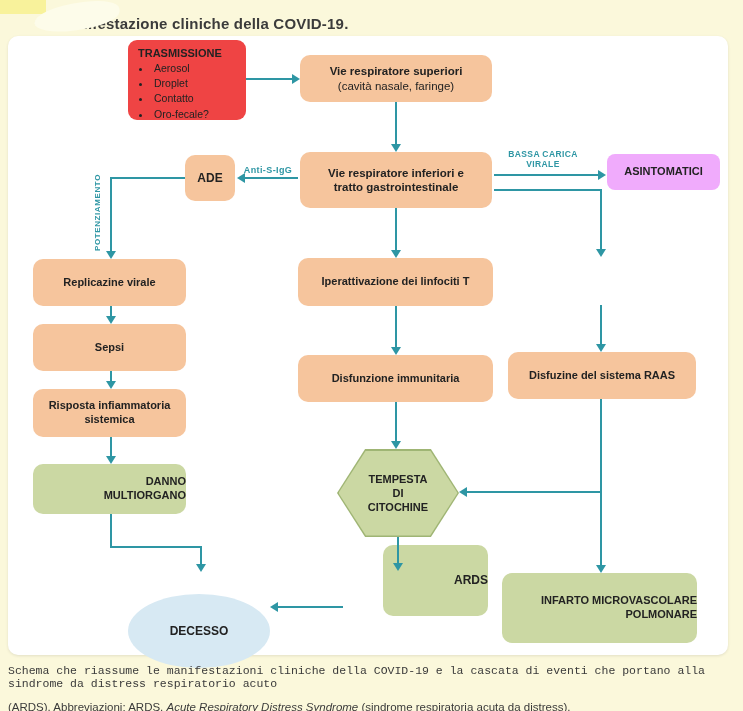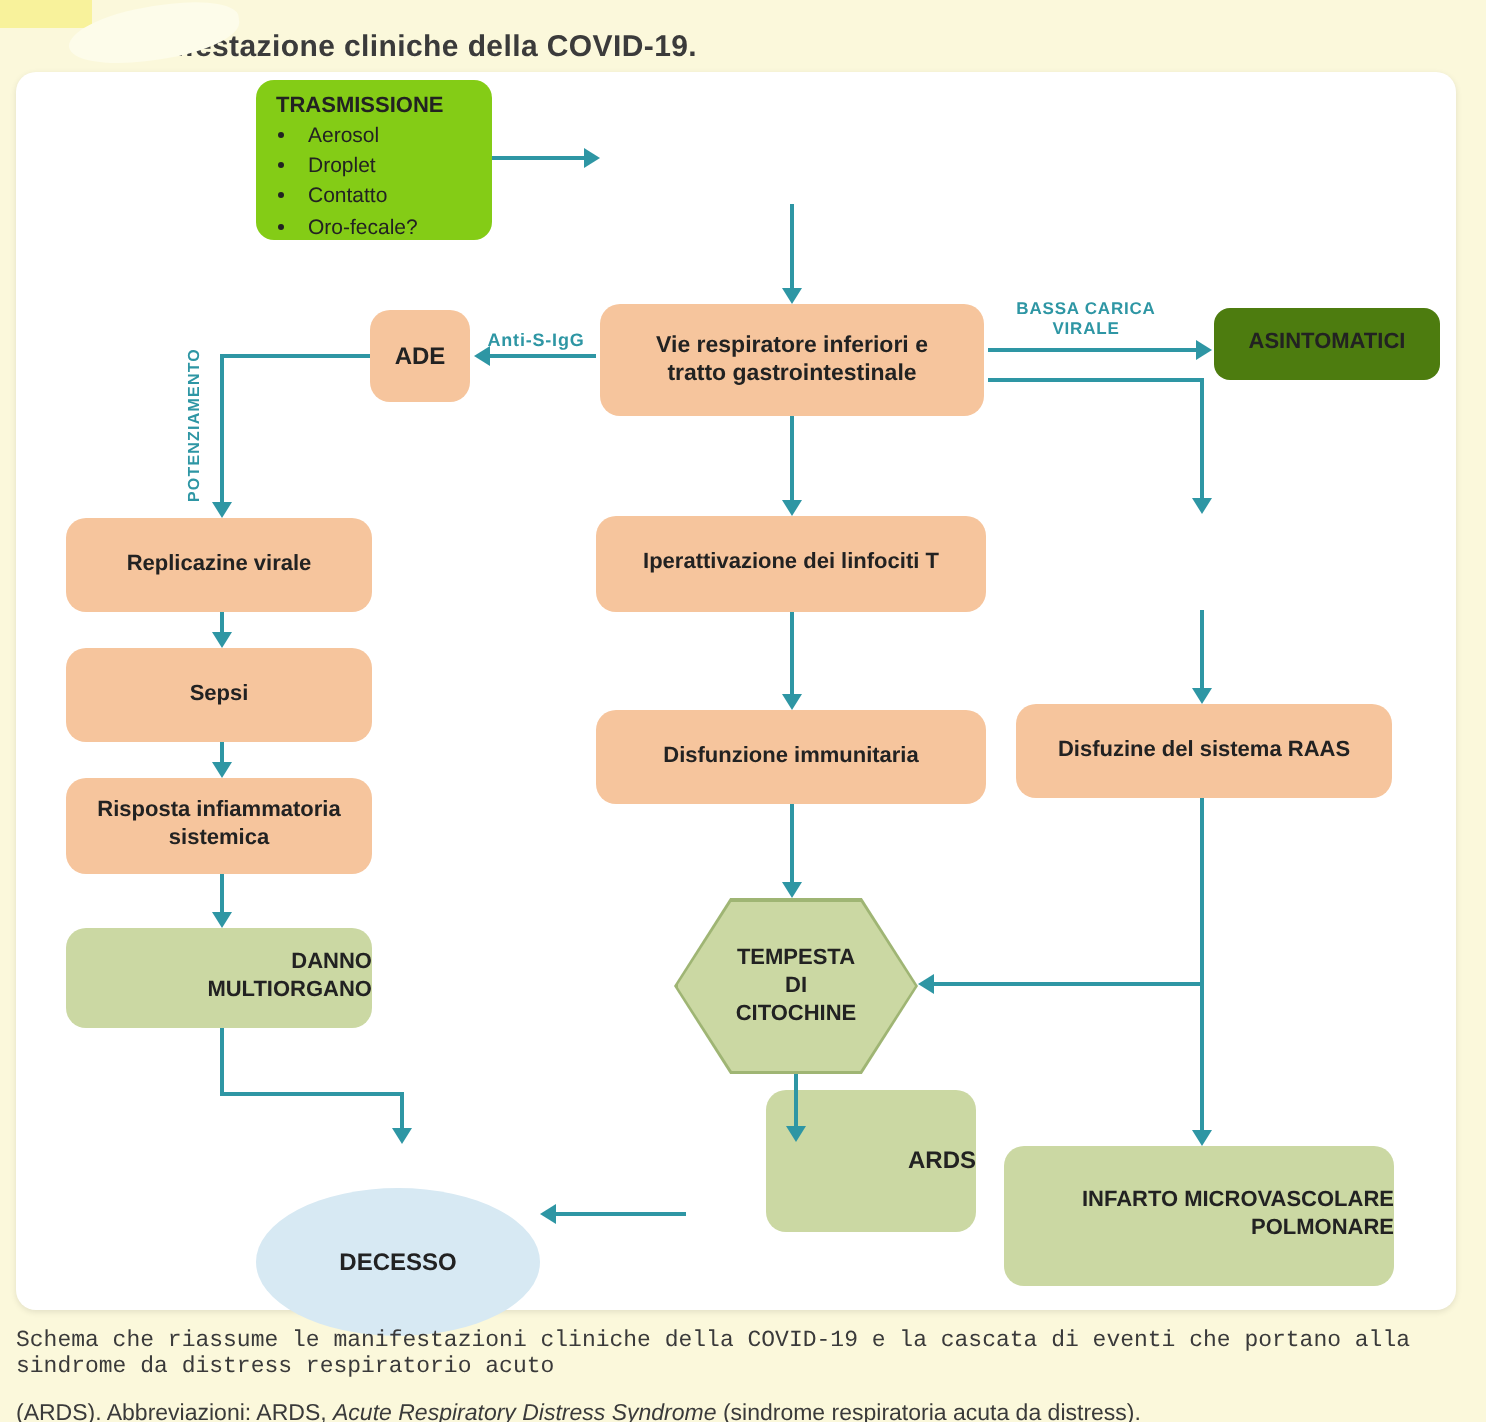--- a/index.html
+++ b/index.html
@@ -9,26 +9,26 @@
          border-radius:10px;box-shadow:0 1px 3px rgba(0,0,0,0.10);}
   .corner-chip{position:absolute;left:0;top:0;width:46px;height:14px;background:#F8F29B;}
   .swoosh{position:absolute;left:34px;top:3px;width:86px;height:27px;background:#FDFCEA;
           border-radius:60% 40% 55% 45%;transform:rotate(-7deg);}
   .title{position:absolute;left:70px;top:15px;font-size:15px;font-weight:bold;color:#3b3b3b;
          letter-spacing:0.2px;white-space:nowrap;}
 
   .node{position:absolute;display:flex;flex-direction:column;align-items:center;justify-content:center;
         text-align:center;font-weight:bold;font-size:11px;line-height:1.25;border-radius:10px;}
   .orange{background:#F6C59D;}
-  .blue{background:#4d7c0f;}
+  .blue{background:#f0abfc;}
   .green{background:#CBD8A3;align-items:flex-end;}
   .ellipse{background:#D7E9F3;border-radius:50%;}
   .normal{font-weight:normal;}
 
-  .trasmissione{position:absolute;left:128px;top:40px;width:118px;height:80px;background:#84cc16;
+  .trasmissione{position:absolute;left:128px;top:40px;width:118px;height:80px;background:#ef4444;
                 border-radius:9px;padding:7px 6px 6px 10px;box-sizing:border-box;text-align:left;}
   .trasmissione .head{font-weight:bold;font-size:11px;margin-bottom:2px;}
   .trasmissione ul{margin:0;padding-left:14px;font-size:10.5px;line-height:1.45;}
   .trasmissione li{padding-left:2px;}
 
   .hex-outer{position:absolute;left:337px;top:449px;width:122px;height:88px;background:#9FB574;
              clip-path:polygon(23% 0,77% 0,100% 50%,77% 100%,23% 100%,0 50%);}
   .hex-inner{position:absolute;left:1.5px;top:1.5px;right:1.5px;bottom:1.5px;background:#CBD8A3;
              clip-path:polygon(23% 0,77% 0,100% 50%,77% 100%,23% 100%,0 50%);
              display:flex;flex-direction:column;align-items:center;justify-content:center;
@@ -63,20 +63,24 @@
   <div class="trasmissione">
     <div class="head">TRASMISSIONE</div>
     <ul>
       <li>Aerosol</li>
       <li>Droplet</li>
       <li>Contatto</li>
       <li>Oro-fecale?</li>
     </ul>
   </div>
 
+  <div class="node orange" style="left:300px;top:55px;width:192px;height:47px;font-size:11.5px;">
+    <div>Vie respiratore superiori</div>
+    <div class="normal">(cavità nasale, faringe)</div>
+  </div>
 
   <div class="node orange" style="left:300px;top:152px;width:192px;height:56px;font-size:11.5px;padding:0 20px;box-sizing:border-box;">
     <div>Vie respiratore inferiori e tratto gastrointestinale</div>
   </div>
 
   <div class="node orange" style="left:185px;top:155px;width:50px;height:46px;font-size:12px;">
     <div>ADE</div>
   </div>
 
   <div class="node blue" style="left:607px;top:154px;width:113px;height:36px;border-radius:8px;">

